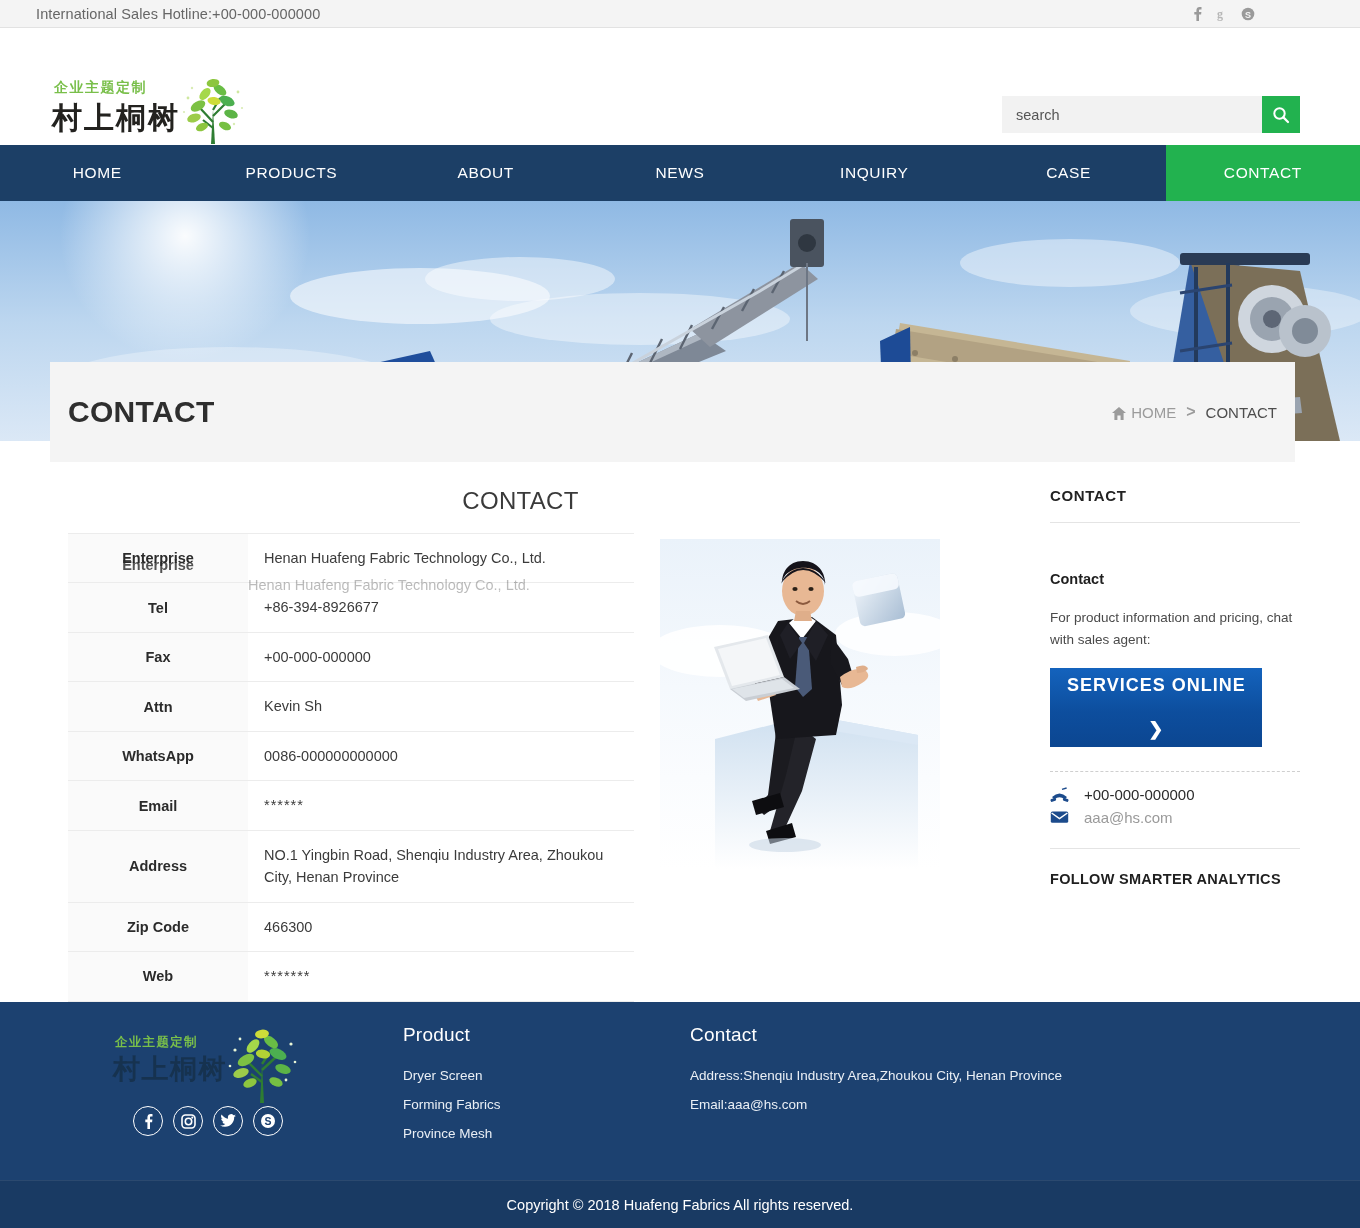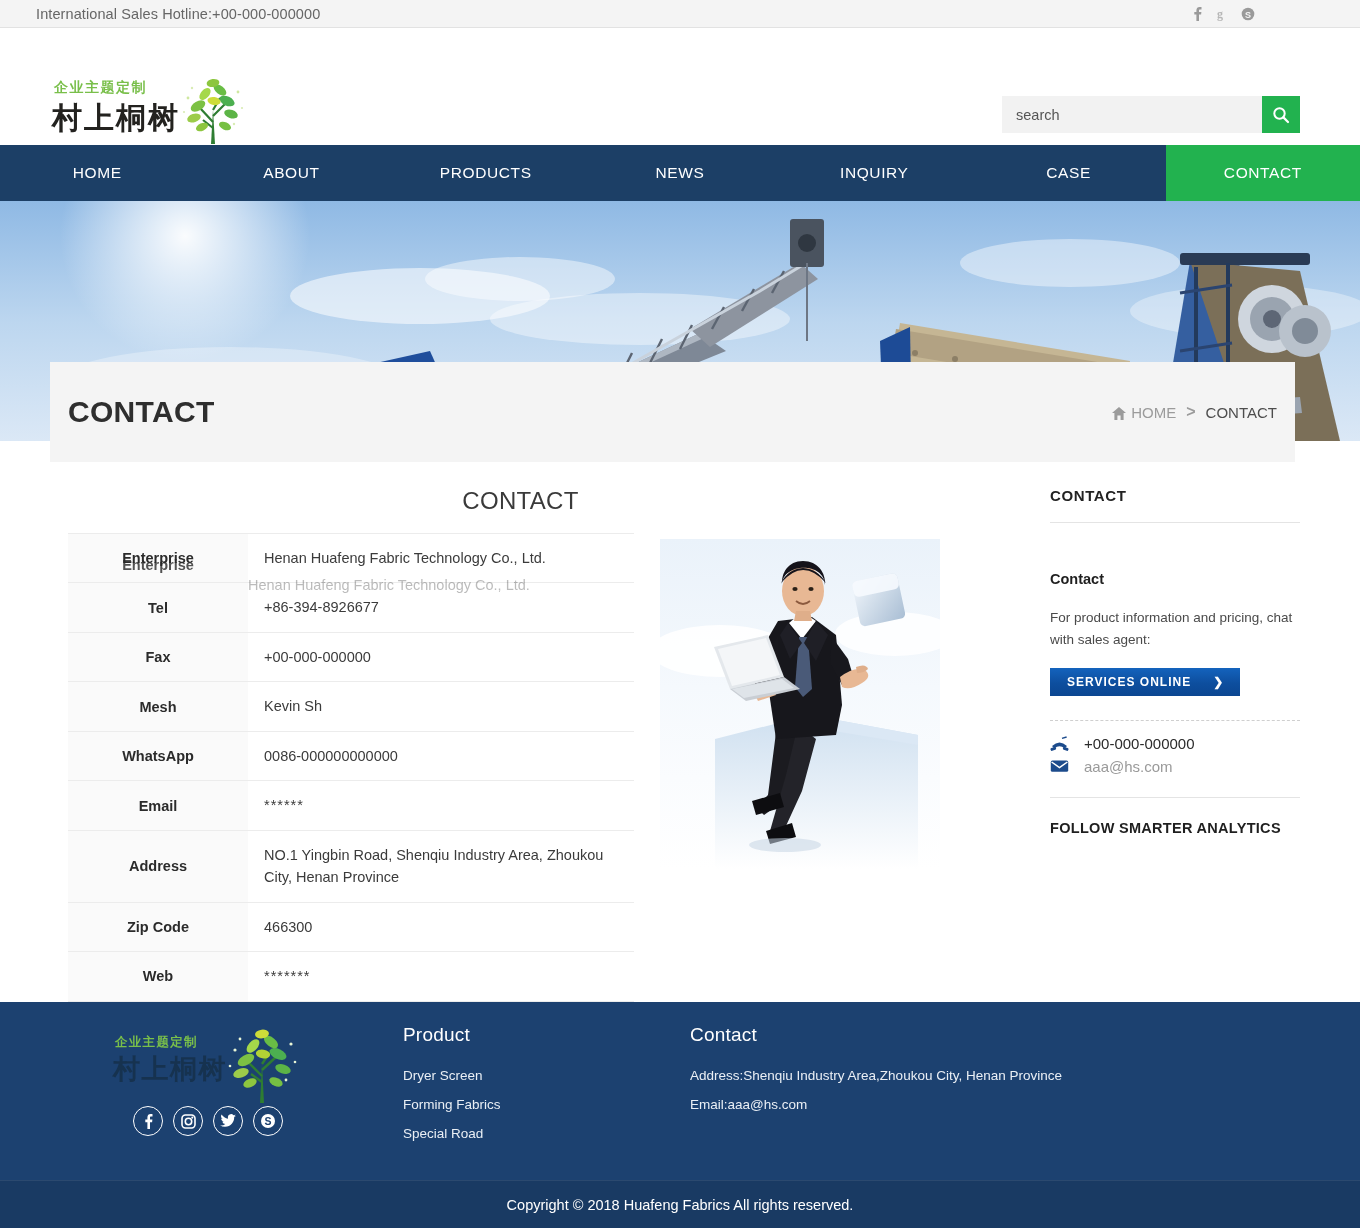--- a/index.html
+++ b/index.html
@@ -277,26 +277,27 @@
     margin-top: 20px;
   }
   .sb-btn {
     display: inline-flex;
     align-items: center;
     gap: 22px;
     margin-top: 16px;
     padding: 7px 16px 7px 17px;
     background: linear-gradient(180deg,#1463bd 0%, #0d4e9e 55%, #0b4691 100%);
     color: #ffffff;
-    font-size: 12px;
+    font-size: 18px;
     font-weight: bold;
     letter-spacing: 1px;
     cursor: pointer;
     border: none;
     font-family: "Liberation Sans", sans-serif;
+    flex-direction: column;
   }
   .sb-divider {
     margin-top: 24px;
     border-top: 1px dashed #cfcfcf;
   }
   .sb-line {
     display: flex;
     align-items: center;
     gap: 14px;
     margin-top: 14px;
@@ -425,22 +426,22 @@
       <svg width="18" height="18" viewBox="0 0 18 18">
         <circle cx="7.5" cy="7.5" r="5.2" stroke="#ffffff" stroke-width="2" fill="none"></circle>
         <line x1="11.4" y1="11.4" x2="16" y2="16" stroke="#ffffff" stroke-width="2.2" stroke-linecap="round"></line>
       </svg>
     </button>
   </div>
 </div>
 
 <div class="nav">
   <div class="nav-item">HOME</div>
+  <div class="nav-item">PRODUCTS</div>
   <div class="nav-item">ABOUT</div>
-  <div class="nav-item">PRODUCTS</div>
   <div class="nav-item">NEWS</div>
   <div class="nav-item">INQUIRY</div>
   <div class="nav-item">CASE</div>
   <div class="nav-item active">CONTACT</div>
 </div>
 
 <div class="banner">
   <svg width="1360" height="240" viewBox="0 0 1360 240">
     <defs>
       <linearGradient id="sky" x1="0" y1="0" x2="0" y2="1">
@@ -563,21 +564,21 @@
           </tr>
           <tr>
             <th>Tel</th>
             <td>+86-394-8926677</td>
           </tr>
           <tr>
             <th>Fax</th>
             <td>+00-000-000000</td>
           </tr>
           <tr>
-            <th>Mesh</th>
+            <th>Attn</th>
             <td>Kevin Sh</td>
           </tr>
           <tr>
             <th>WhatsApp</th>
             <td> 0086-000000000000</td>
           </tr>
           <tr>
             <th>Email</th>
             <td class="stars">******</td>
           </tr>
@@ -753,21 +754,21 @@
           <text x="8" y="12" text-anchor="middle" font-family="Liberation Sans, sans-serif" font-size="10.5" font-weight="bold" fill="#1c4170">S</text>
         </svg>
       </span>
     </div>
 
     <div class="f-col product">
       <h4>Product</h4>
       <ul>
         <li>Dryer Screen</li>
         <li>Forming Fabrics</li>
-        <li>Special Road</li>
+        <li>Province Mesh</li>
       </ul>
     </div>
 
     <div class="f-col contact">
       <h4>Contact</h4>
       <p>Address:Shenqiu Industry Area,Zhoukou City, Henan Province</p>
       <p>Email:aaa@hs.com</p>
     </div>
   </div>
 

